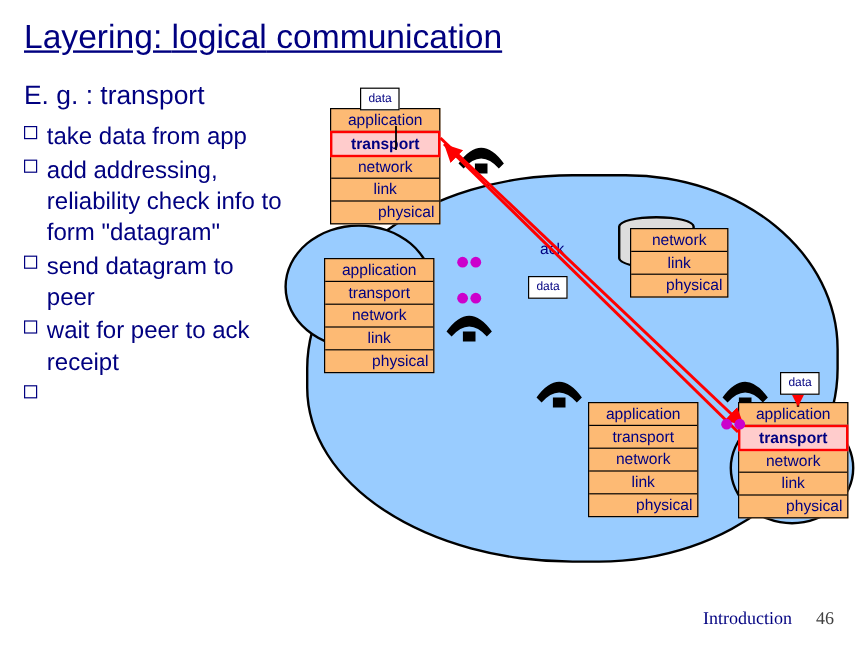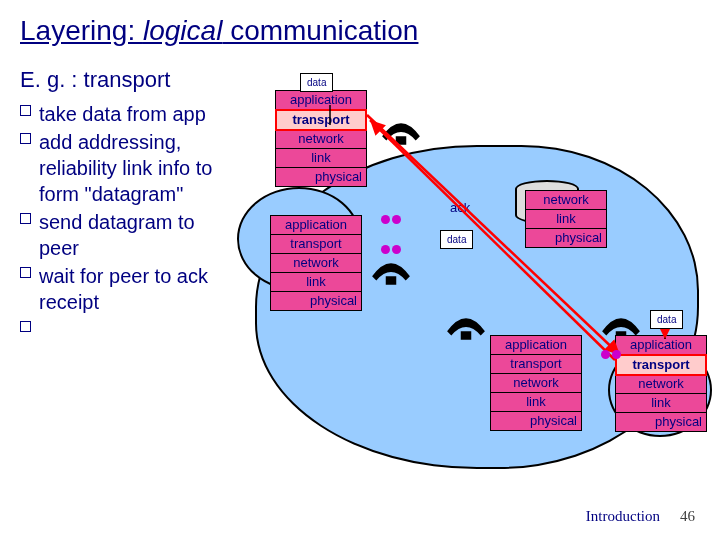--- a/index.html
+++ b/index.html
@@ -11,21 +11,21 @@
     box-sizing: border-box;
     background: white;
     position: relative;
     color: #000080;
   }
   .title {
     font-size: 28px;
     text-decoration: underline;
     margin-bottom: 20px;
   }
-  .title .italic { font-style: italic; }
+  .title .italic { }
   .subtitle {
     font-size: 22px;
     margin-bottom: 8px;
   }
   .bullets {
     font-size: 20px;
     line-height: 1.3;
   }
   .bullet {
     display: flex;
@@ -60,21 +60,21 @@
     position: absolute;
     background: #99ccff;
     border: 2px solid #000;
     border-radius: 50%;
   }
   .cloud::before { width: 120px; height: 100px; left: -20px; top: 40px; }
   .cloud::after { width: 100px; height: 90px; right: -15px; bottom: 30px; }
 
   .stack {
     position: absolute;
-    background: #ec4899;
+    background: #fdba74;
     border: 1.5px solid black;
     font-size: 13px;
     text-align: center;
     z-index: 2;
     color: #000080;
   }
   .stack .row {
     border-bottom: 1px solid black;
     padding: 0 4px;
     line-height: 18px;
@@ -149,21 +149,21 @@
 <div style="display:flex">
   <div style="width:215px">
     <div class="subtitle">E. g. : transport</div>
     <div class="bullets">
       <div class="bullet">
           <div class="sq"></div>
           <div>take data from app</div>
         </div>
       <div class="bullet">
           <div class="sq"></div>
-          <div>add addressing, reliability link info to form "datagram"</div>
+          <div>add addressing, reliability check info to form "datagram"</div>
         </div>
       <div class="bullet">
           <div class="sq"></div>
           <div>send datagram to peer</div>
         </div>
       <div class="bullet">
           <div class="sq"></div>
           <div>wait for peer to ack receipt</div>
         </div>
       <div class="bullet">

